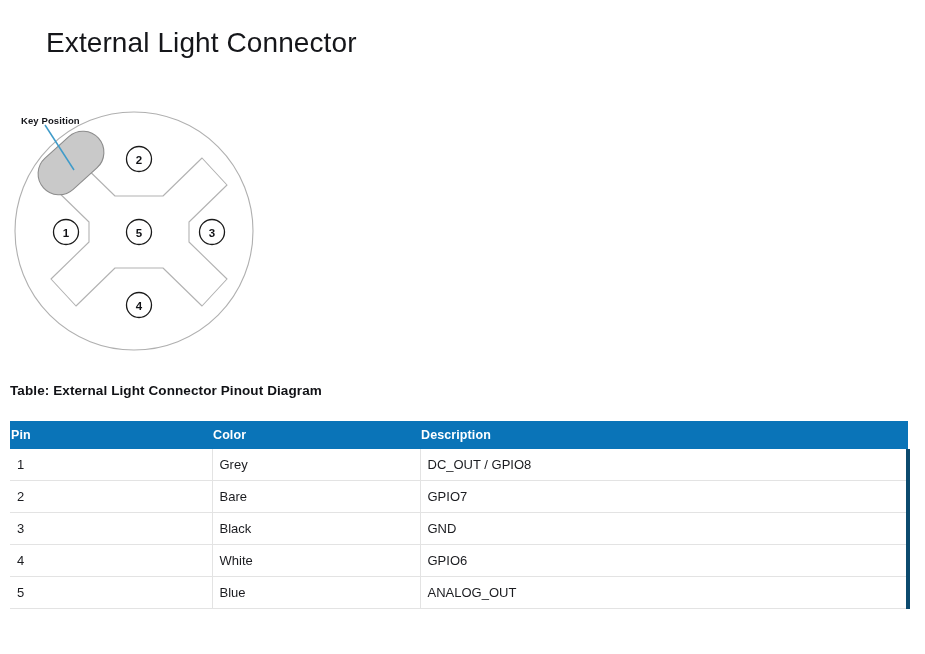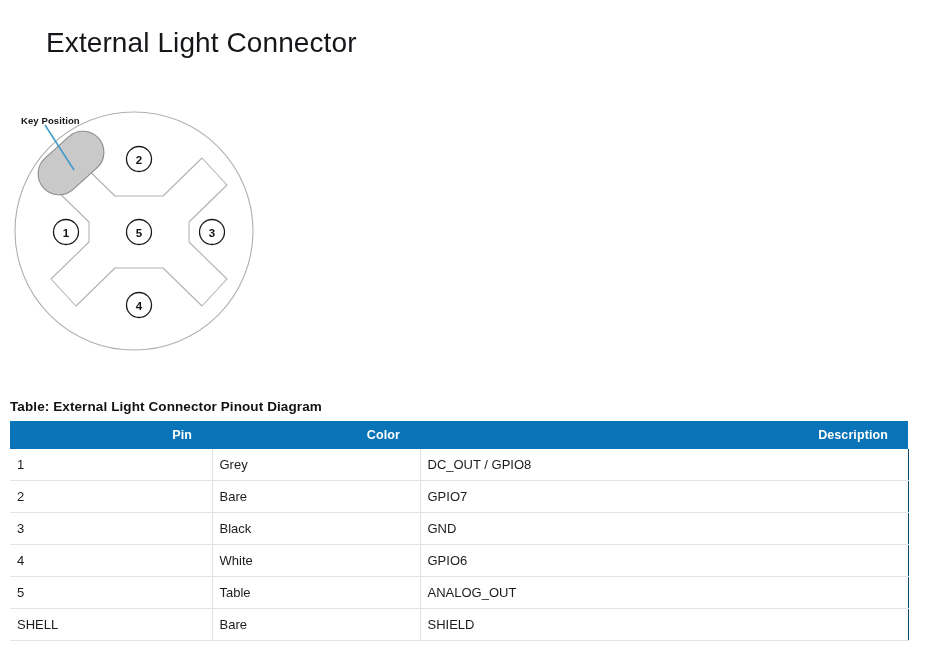--- a/index.html
+++ b/index.html
@@ -55,21 +55,21 @@
     font-weight: bold;
     fill: #111216;
     text-anchor: middle;
     dominant-baseline: central;
   }
 
   
   .table-caption {
     position: absolute;
     left: 10px;
-    top: 399px;
+    top: 383px;
     font-size: 13.5px;
     font-weight: bold;
     color: #111216;
     letter-spacing: 0.1px;
     white-space: nowrap;
   }
 
   
   .pinout-table {
     position: absolute;
@@ -78,37 +78,37 @@
     width: 898px;
     border-collapse: collapse;
     font-size: 13px;
     table-layout: fixed;
   }
   .pinout-table th {
     background: #0a74b8;
     color: #ffffff;
     font-weight: bold;
     font-size: 12.5px;
-    text-align: right;
-    padding: 7px 20px;
+    text-align: left;
+    padding: 7px 1px;
     height: 13px;
     letter-spacing: 0.1px;
     border: none;
   }
   .pinout-table td {
     padding: 8px 8px 8px 7px;
     height: 14px;
     color: #1b1c20;
     border-bottom: 1px solid #e3e3e3;
     border-right: 1px solid #e3e3e3;
     vertical-align: middle;
     overflow: hidden;
     white-space: nowrap;
   }
-  .pinout-table td:last-child { border-right: 1px solid #0c4a6e; }
+  .pinout-table td:last-child { border-right: 4px solid #0c4a6e; }
   .pinout-table tbody tr:first-child td { border-top: none; }
   .col-pin   { width: 202px; }
   .col-color { width: 208px; }
   .col-desc  { width: 488px; }
 </style>
 </head>
 <body>
 
 <h1 class="page-title">External Light Connector</h1>
 
@@ -206,22 +206,17 @@
       <td>Black</td>
       <td>GND</td>
     </tr>
     <tr>
       <td>4</td>
       <td>White</td>
       <td>GPIO6</td>
     </tr>
     <tr>
       <td>5</td>
-      <td>Table</td>
+      <td>Blue</td>
       <td>ANALOG_OUT</td>
-    </tr>
-    <tr>
-      <td>SHELL</td>
-      <td>Bare</td>
-      <td>SHIELD</td>
     </tr>
   </tbody>
 </table>
 
 </body></html>

